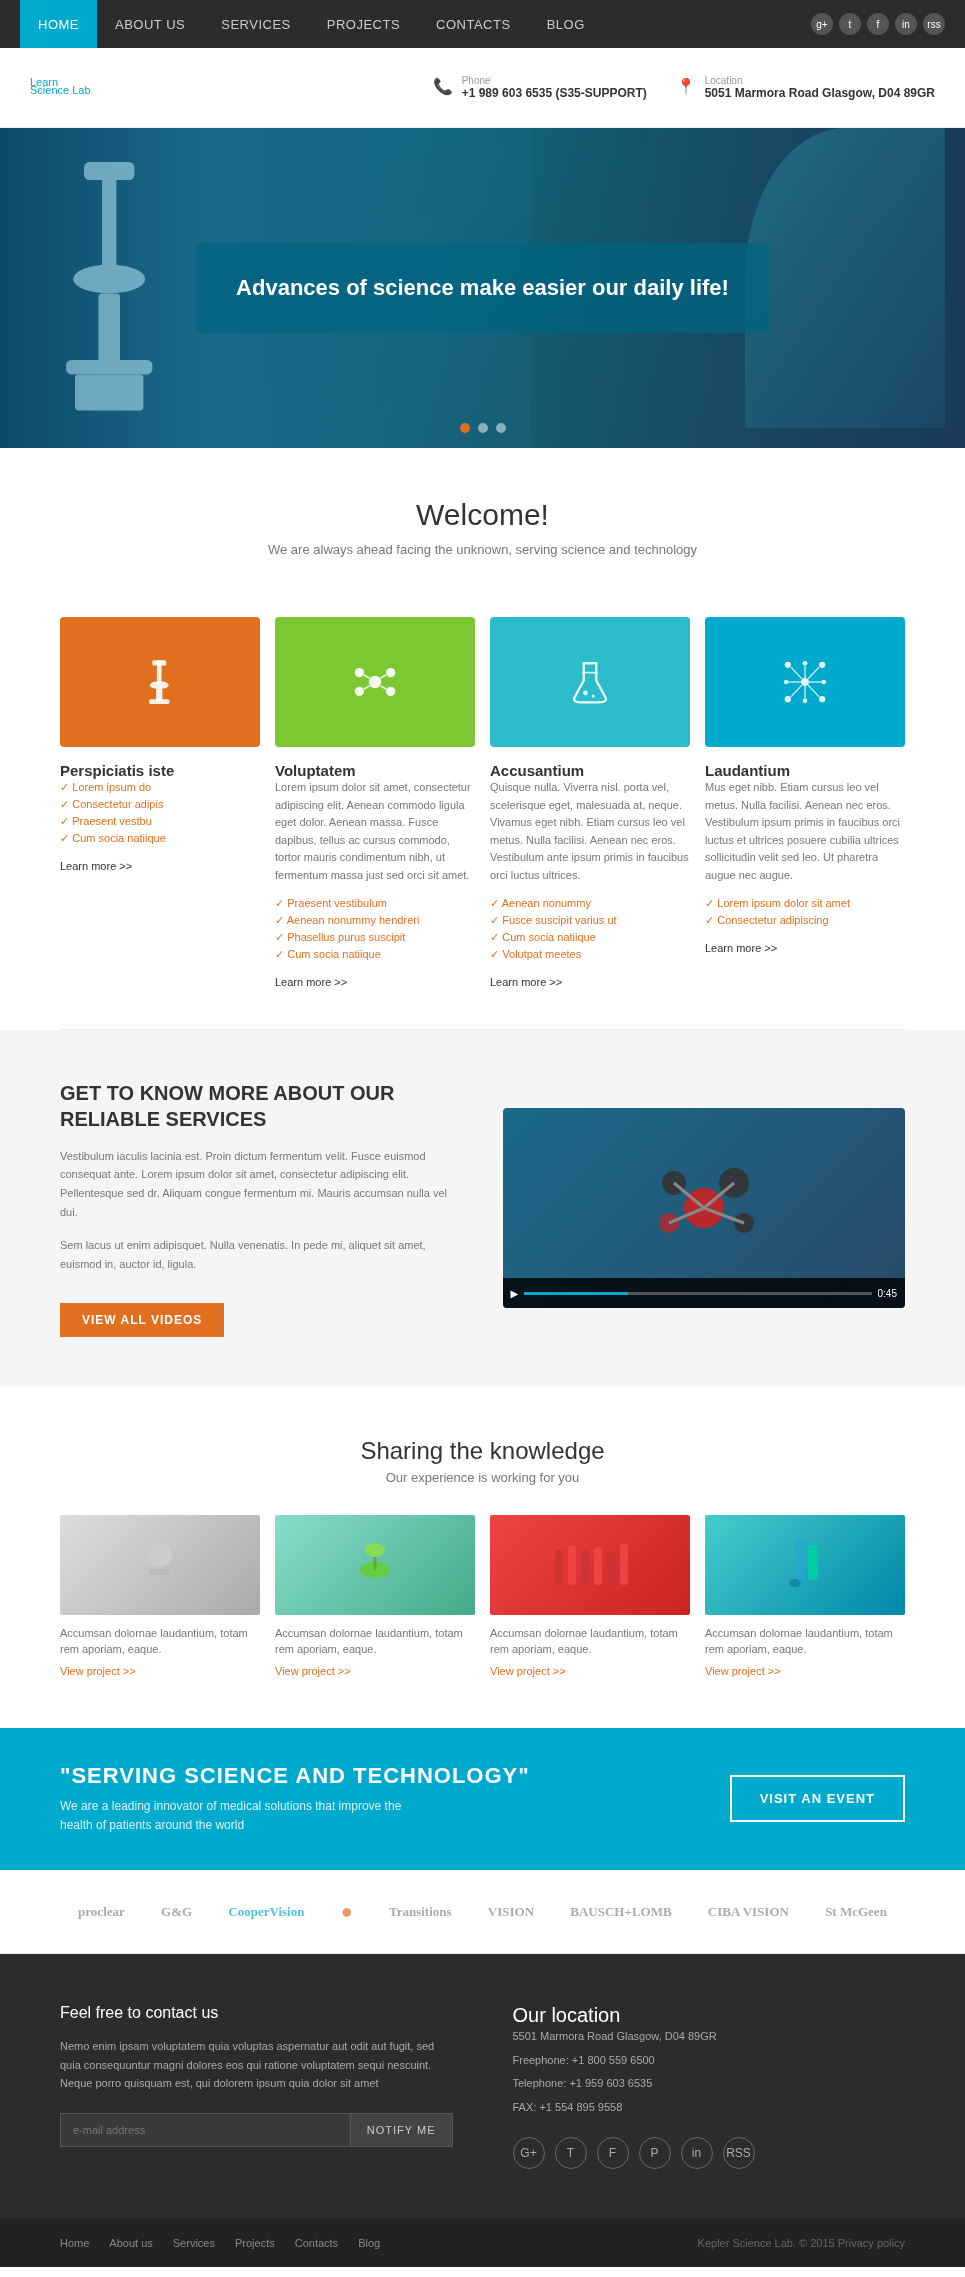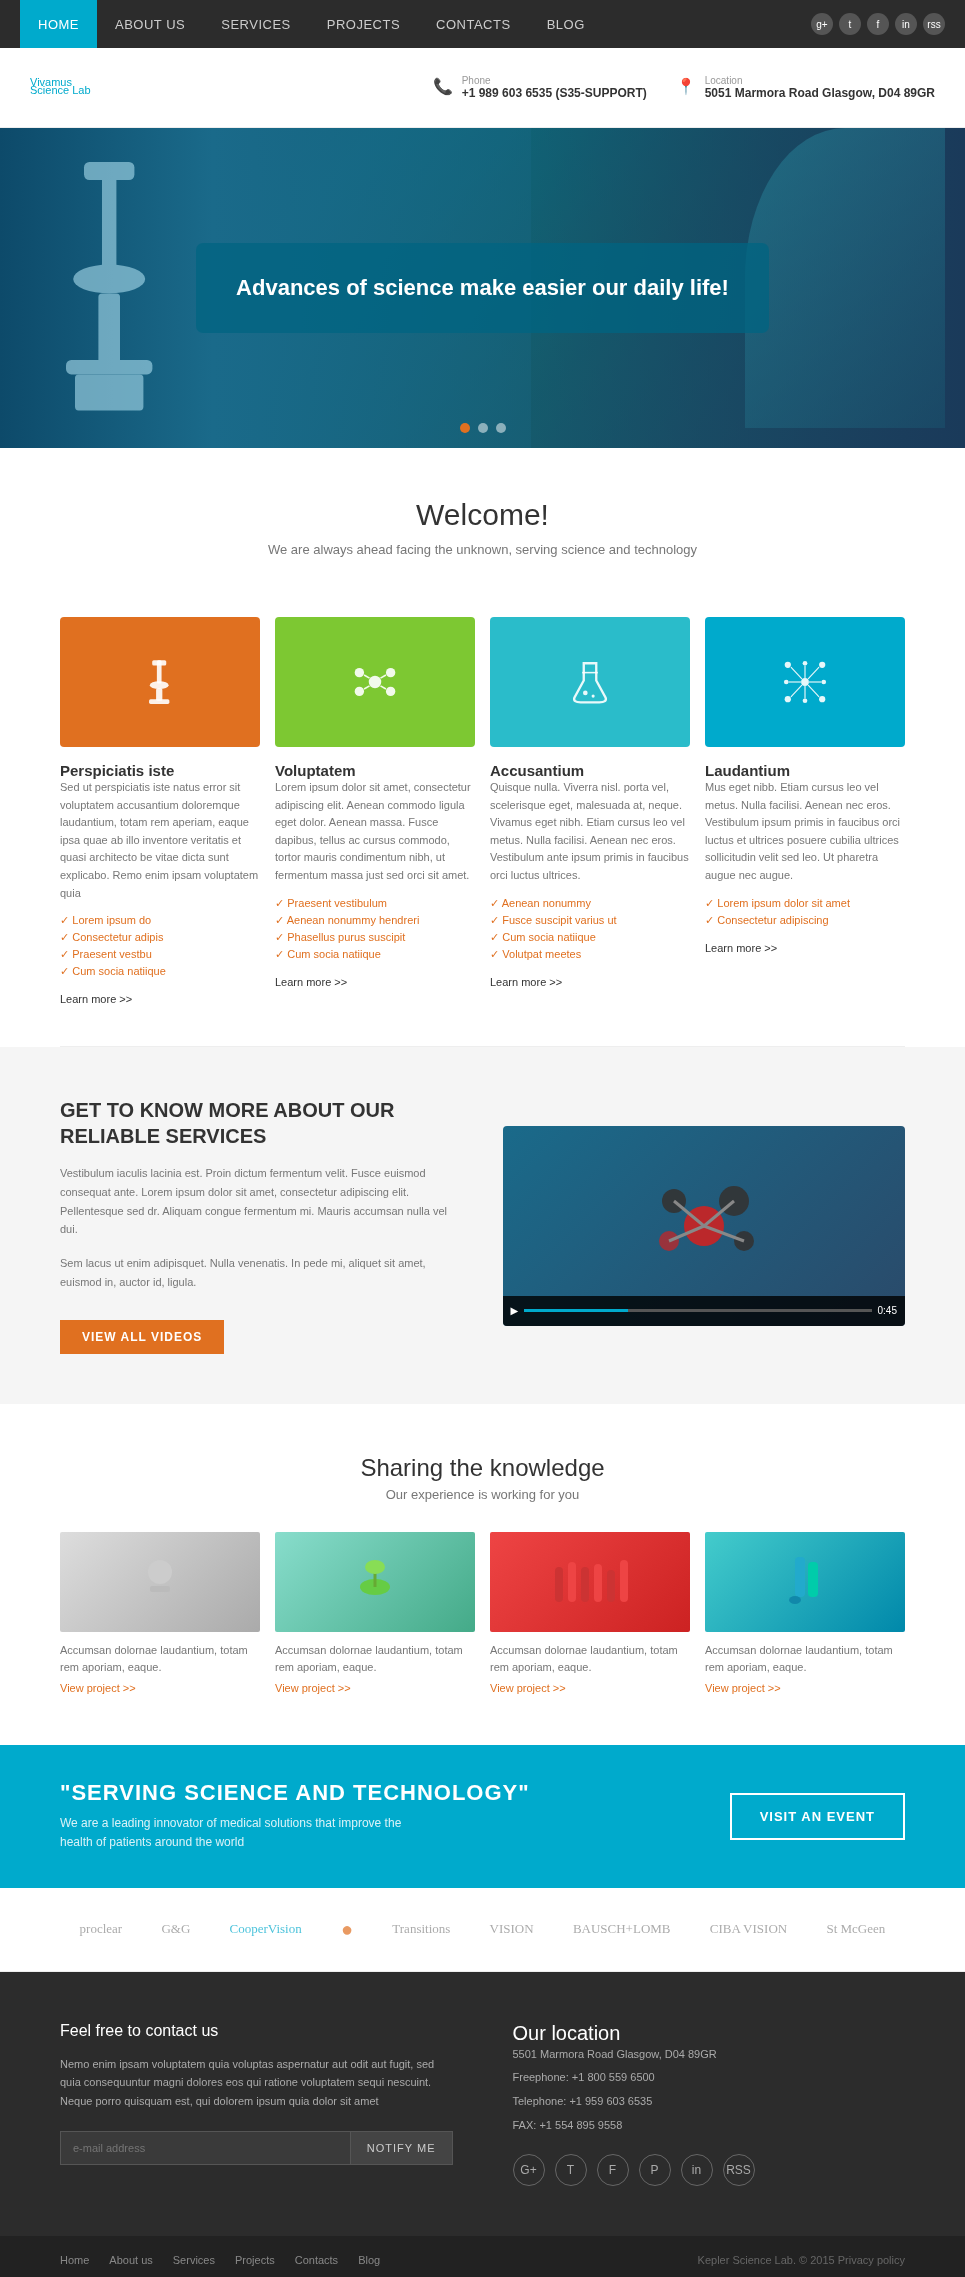--- a/index.html
+++ b/index.html
@@ -79,21 +79,21 @@
     .view-project { font-size: 11px; color: #e07020; cursor: pointer; }
 
     
     .cta-banner { background: #00aacc; padding: 35px 60px; display: flex; align-items: center; justify-content: space-between; }
     .cta-text h3 { font-size: 22px; color: #fff; font-weight: bold; letter-spacing: 1px; margin-bottom: 8px; }
     .cta-text p { font-size: 12px; color: rgba(255,255,255,0.85); line-height: 1.6; max-width: 350px; }
     .cta-button { background: transparent; border: 2px solid #fff; color: #fff; padding: 14px 28px; font-size: 13px; font-weight: bold; cursor: pointer; letter-spacing: 1px; white-space: nowrap; }
 
     
     .brands-section { background: #fff; padding: 30px 60px; display: flex; align-items: center; justify-content: space-around; border-bottom: 1px solid #eee; }
-    .brand-logo { font-size: 13px; color: #888; font-weight: normal; font-family: Georgia, serif; opacity: 0.7; }
+    .brand-logo { font-size: 13px; color: #888; font-weight: bold; font-family: Georgia, serif; opacity: 0.7; }
 
     
     .footer-top { background: #2c2c2c; padding: 50px 60px; display: flex; gap: 60px; }
     .footer-contact { flex: 1; }
     .footer-contact h4 { color: #fff; font-size: 16px; margin-bottom: 15px; font-weight: normal; }
     .footer-contact p { color: #aaa; font-size: 11px; line-height: 1.7; margin-bottom: 20px; }
     .email-form { display: flex; gap: 0; }
     .email-input { flex: 1; padding: 10px 12px; background: #3a3a3a; border: 1px solid #555; color: #ccc; font-size: 11px; outline: none; }
     .notify-btn { background: #444; border: 1px solid #555; border-left: none; color: #ccc; padding: 10px 16px; cursor: pointer; font-size: 11px; letter-spacing: 1px; }
     .footer-location { flex: 1; }
@@ -129,21 +129,21 @@
     <div class="social-icon">g+</div>
     <div class="social-icon">t</div>
     <div class="social-icon">f</div>
     <div class="social-icon">in</div>
     <div class="social-icon">rss</div>
   </div>
 </nav>
 
 <header class="site-header">
   <div class="logo">
-    <span>Vivamus</span>
+    <span>Learn</span>
     <span>Science Lab</span>
   </div>
   <div class="header-contact">
     <div class="header-contact-item">
       <div class="contact-icon">📞</div>
       <div>
         <div class="contact-label">Phone</div>
         <div class="contact-value">+1 989 603 6535 (S35-SUPPORT)</div>
       </div>
     </div>
@@ -196,21 +196,20 @@
     <div class="service-icon-box orange">
       <svg class="icon-svg" viewBox="0 0 64 64">
         <rect x="28" y="4" width="6" height="30" rx="2"></rect>
         <rect x="22" y="4" width="18" height="7" rx="2"></rect>
         <ellipse cx="31" cy="36" rx="12" ry="5"></ellipse>
         <rect x="27" y="40" width="8" height="16" rx="2"></rect>
         <rect x="18" y="54" width="26" height="6" rx="2"></rect>
       </svg>
     </div>
     <div class="service-title">Perspiciatis iste</div>
-    <div class="service-desc">Sed ut perspiciatis iste natus error sit voluptatem accusantium doloremque laudantium, totam rem aperiam, eaque ipsa quae ab illo inventore veritatis et quasi architecto be vitae dicta sunt explicabo. Remo enim ipsam voluptatem quia</div>
     <ul class="service-list">
       <li>Lorem ipsum do</li>
       <li>Consectetur adipis</li>
       <li>Praesent vestbu</li>
       <li>Cum socia natiique</li>
     </ul>
     <a class="learn-more">Learn more &gt;&gt;</a>
   </div>
 
   <div class="service-card">

